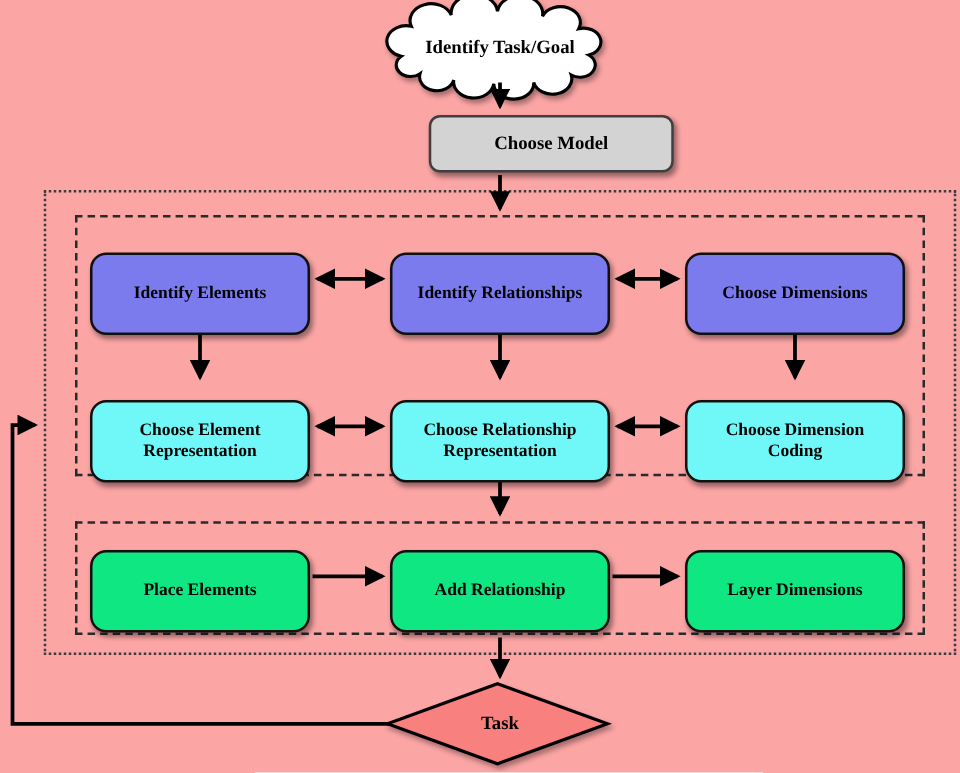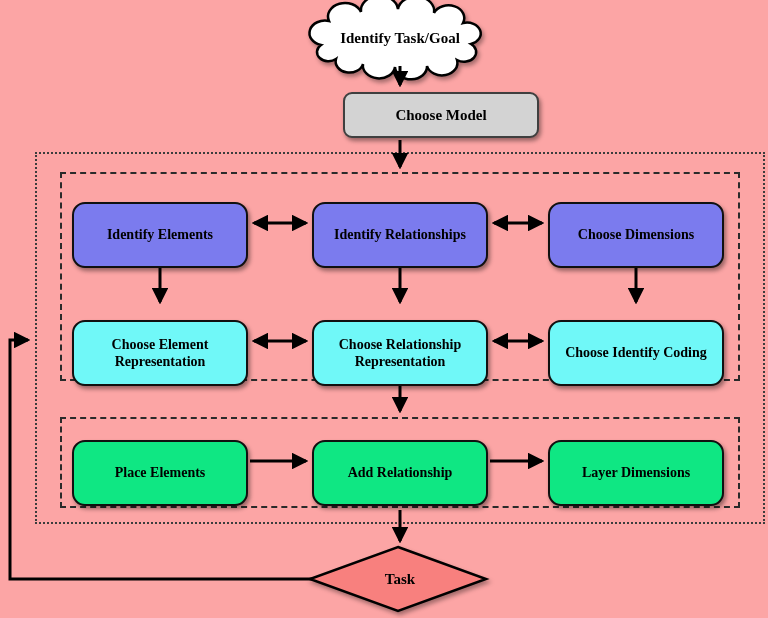--- a/index.html
+++ b/index.html
@@ -146,21 +146,21 @@
   <div class="float-label cloud-label">Identify Task/Goal</div>
 
   <div class="node model">Choose Model</div>
 
   <div class="node box identify col1 row1">Identify Elements</div>
   <div class="node box identify col2 row1">Identify Relationships</div>
   <div class="node box identify col3 row1">Choose Dimensions</div>
 
   <div class="node box represent col1 row2">Choose Element Representation</div>
   <div class="node box represent col2 row2">Choose Relationship Representation</div>
-  <div class="node box represent col3 row2">Choose Identify Coding</div>
+  <div class="node box represent col3 row2">Choose Dimension Coding</div>
 
   <div class="node box layout col1 row3">Place Elements</div>
   <div class="node box layout col2 row3">Add Relationship</div>
   <div class="node box layout col3 row3">Layer Dimensions</div>
 
   <div class="float-label tune-label">Task</div>
 
 </div>
 
 </body></html>

